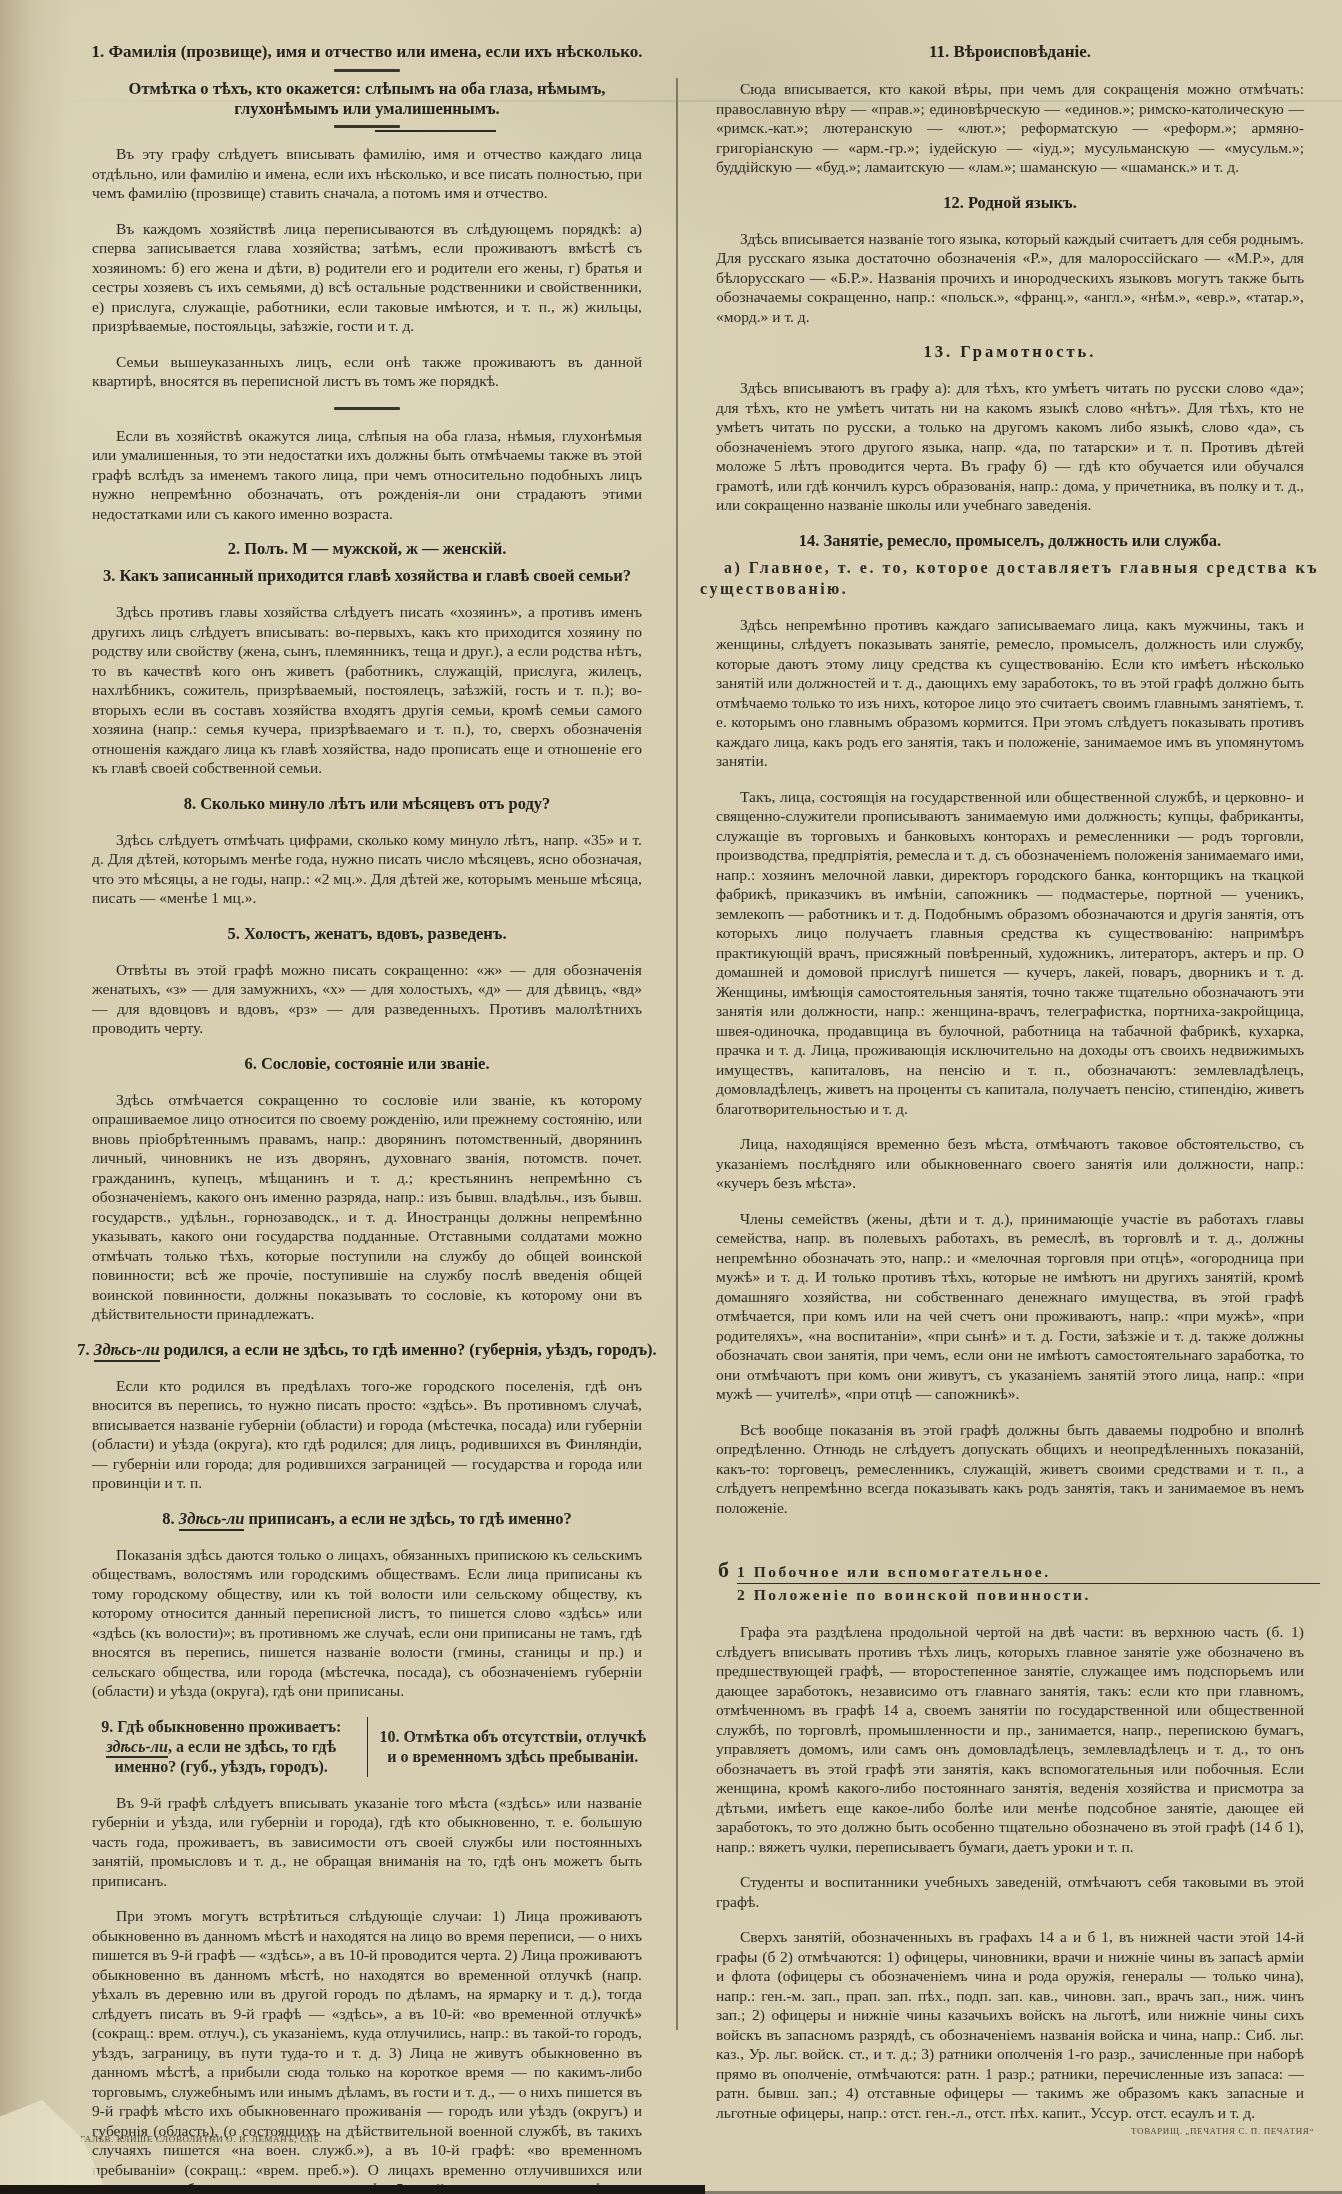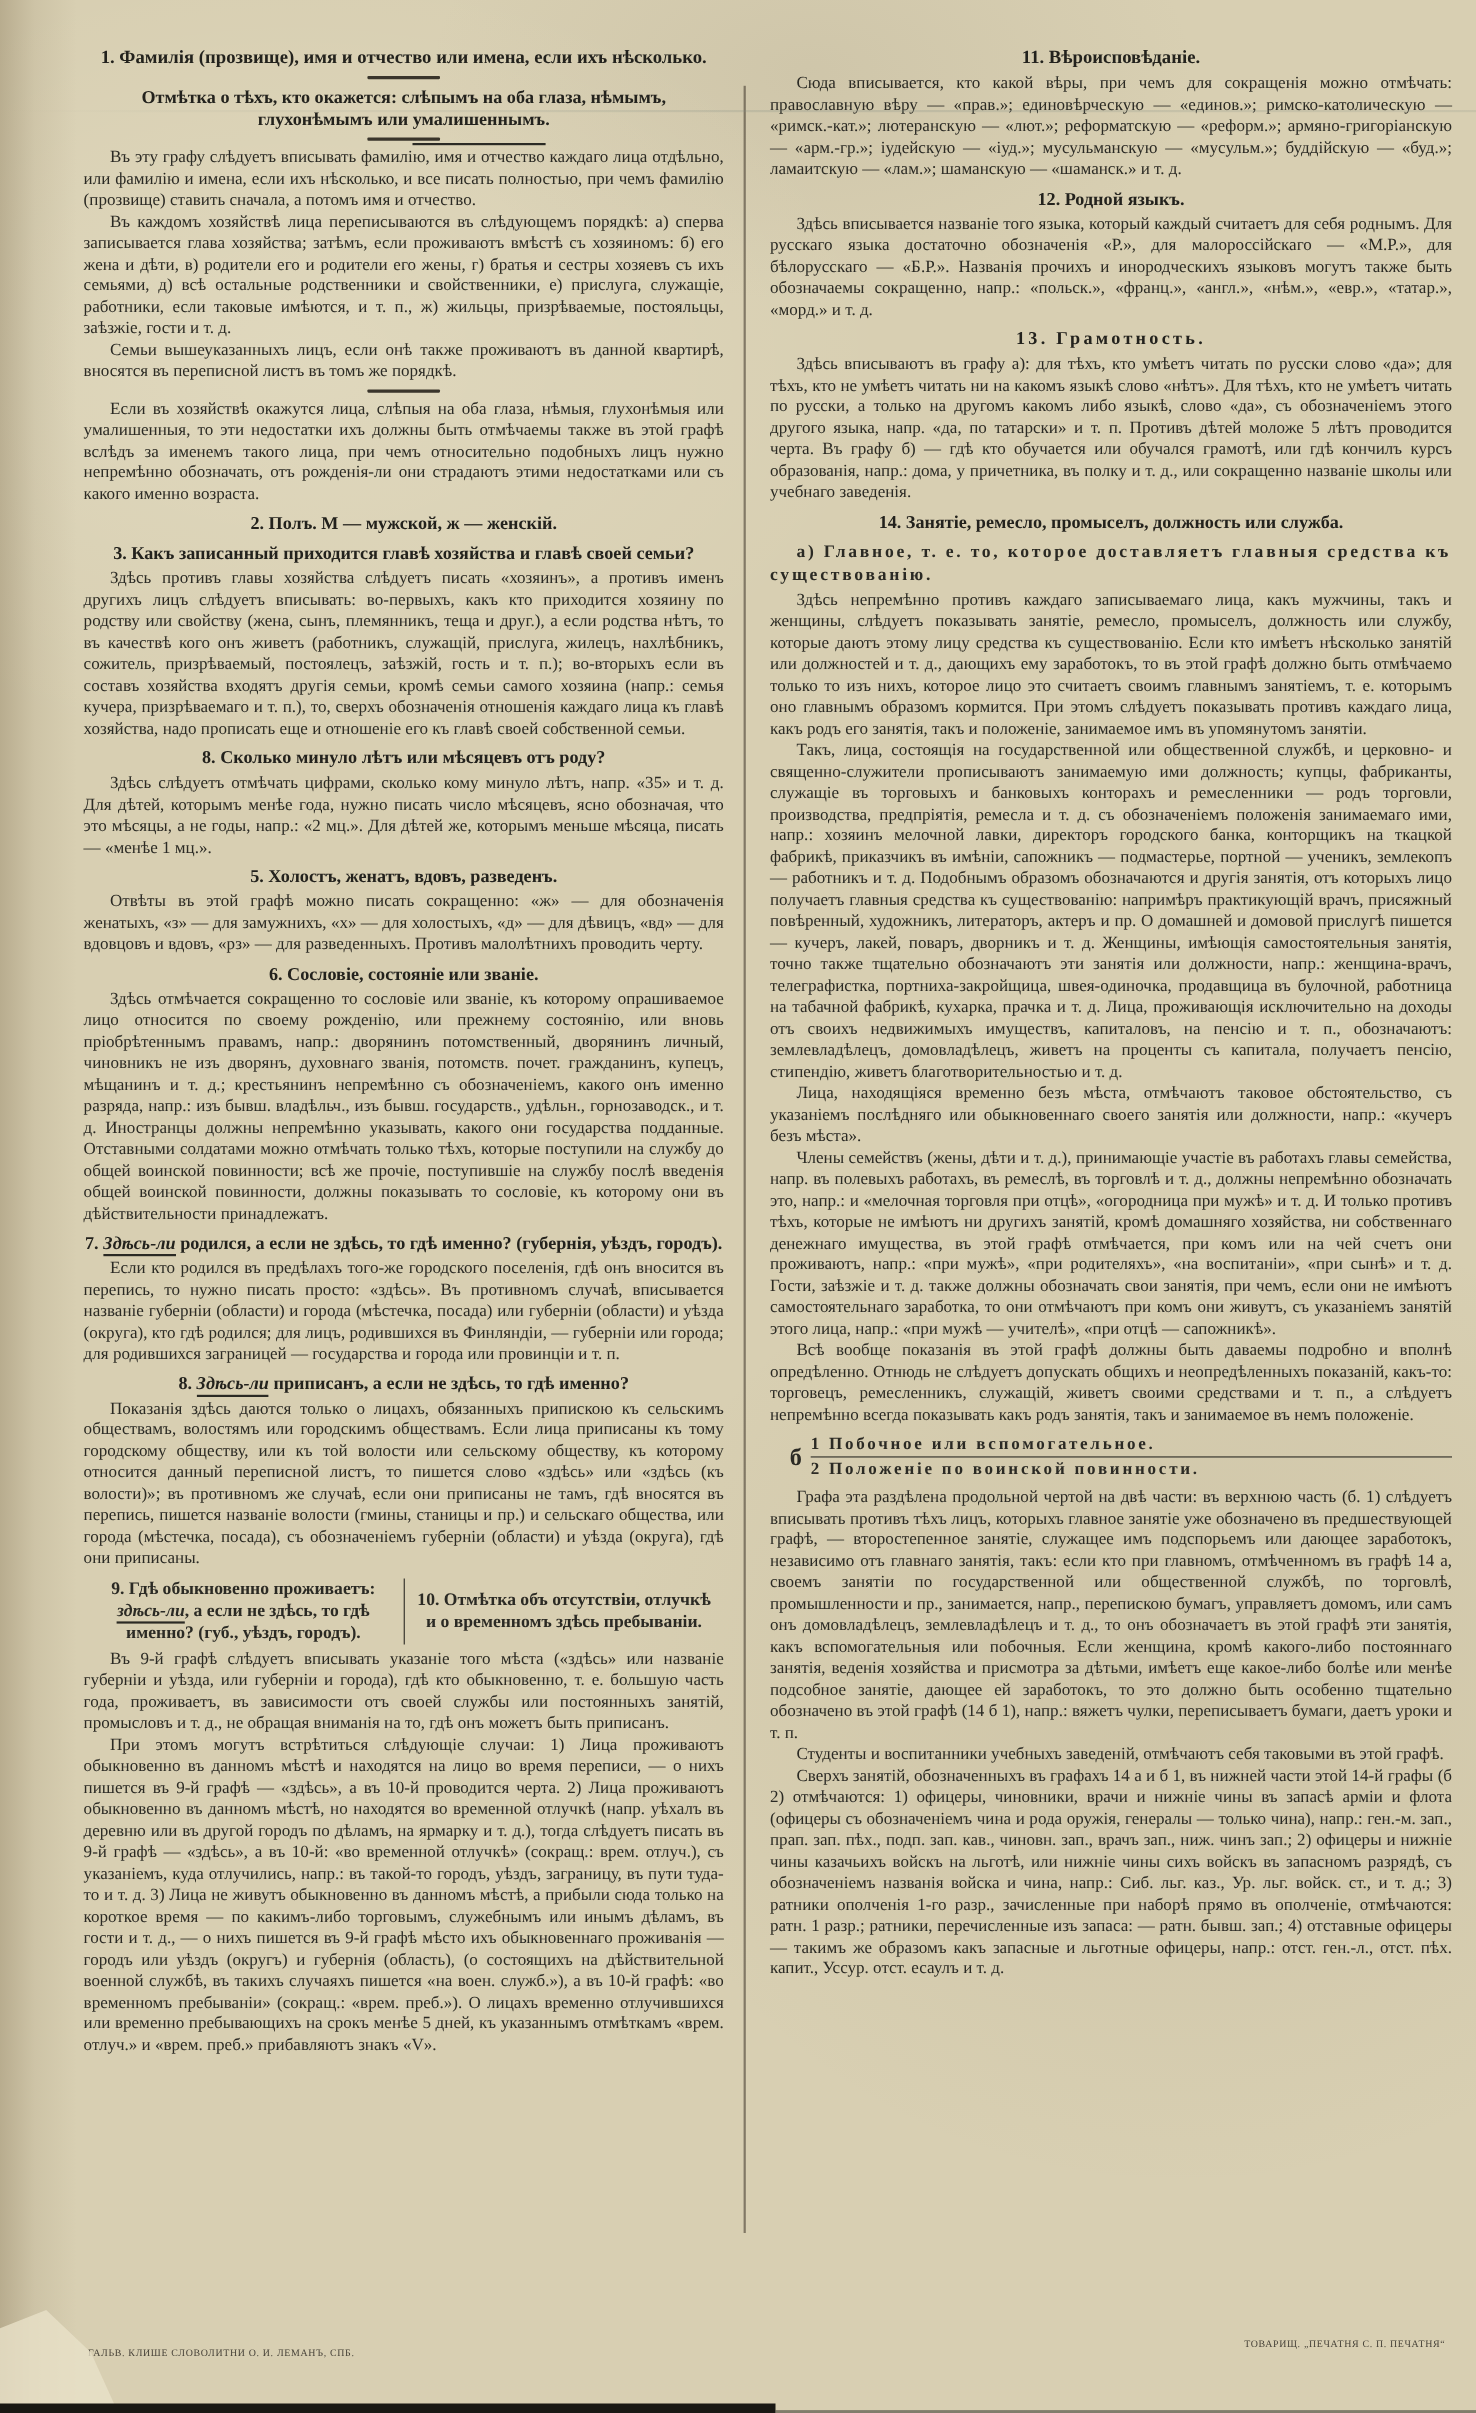--- a/index.html
+++ b/index.html
@@ -27,42 +27,42 @@
     background:linear-gradient(90deg, rgba(0,0,0,0), rgba(130,140,130,.25) 55%, rgba(130,140,130,.18));
     pointer-events:none;
   }
   .col{position:absolute;top:34px;}
   .col.left{left:76px;width:582px;}
   .col.right{left:700px;width:620px;}
   .col-divider{
     position:absolute;left:676px;top:78px;height:1952px;width:1.5px;
     background:rgba(58,50,38,.55);
   }
-  p{margin:0;padding:0;font-size:15.5px;line-height:19.5px;text-align:justify;text-indent:24px;}
+  p{margin:16px;padding:0;font-size:15.5px;line-height:19.5px;text-align:justify;text-indent:24px;}
   .sec{margin-top:2px;}
   h3{
     margin:7px 0 3px 0;font-size:16.5px;line-height:20px;font-weight:bold;
     text-align:center;color:#23221d;
   }
   h3.big{font-size:17px;line-height:22px;}
   .hr-short{width:66px;height:3px;background:#3a352b;margin:6px auto 5px auto;border-radius:1px;}
   .u{border-bottom:2px solid #2b2a24;padding-bottom:12px;}
   .u-it{font-style:italic;border-bottom:2px solid #2b2a24;padding-bottom:1px;}
   .two-head{display:flex;align-items:stretch;margin:8px 0 4px 0;}
   .two-head .cell{flex:1;display:flex;align-items:center;justify-content:center;
     font-weight:bold;font-size:16px;line-height:20px;text-align:center;padding:0 6px;}
   .two-head .cell + .cell{border-left:1.5px solid #2b2a24;}
   .ls{letter-spacing:3px;}
   .ls2{letter-spacing:1.5px;}
   .suba{font-weight:bold;font-size:16px;line-height:21px;letter-spacing:2.5px;margin:6px 0 3px 0;text-align:left;text-indent:24px;}
   .b-block{display:flex;align-items:center;margin:6px 0 4px 0;}
   .b-label{font-size:22px;font-weight:bold;padding:0 8px 0 18px;}
   .b-lines{flex:1;}
   .b-line{font-weight:bold;font-size:15.5px;line-height:22px;letter-spacing:2.5px;}
-  .b-line.first{border-bottom:1.5px solid #2b2a24;}
+  .b-line.first{border-bottom:1.5px solid #2b2a24;margin-top:28px;}
   .imprint{position:absolute;font-size:9px;letter-spacing:.6px;color:#49443a;white-space:nowrap;}
   .imprint.l{left:80px;bottom:50px;}
   .imprint.r{right=30px;right:28px;bottom:58px;}
   .bottom-strip{position:absolute;left:0;bottom:0;width:705px;height:9px;background:#191813;}
   .bottom-strip2{position:absolute;left:705px;bottom:0;width:637px;height:3px;background:rgba(25,24,19,.45);}
   .corner-stain{
     position:absolute;left:0;bottom:6px;width:150px;height:110px;
     background:#e9e1c8;clip-path:polygon(0 100%, 0 35%, 28% 20%, 55% 55%, 70% 100%);
     opacity:.8;
   }

